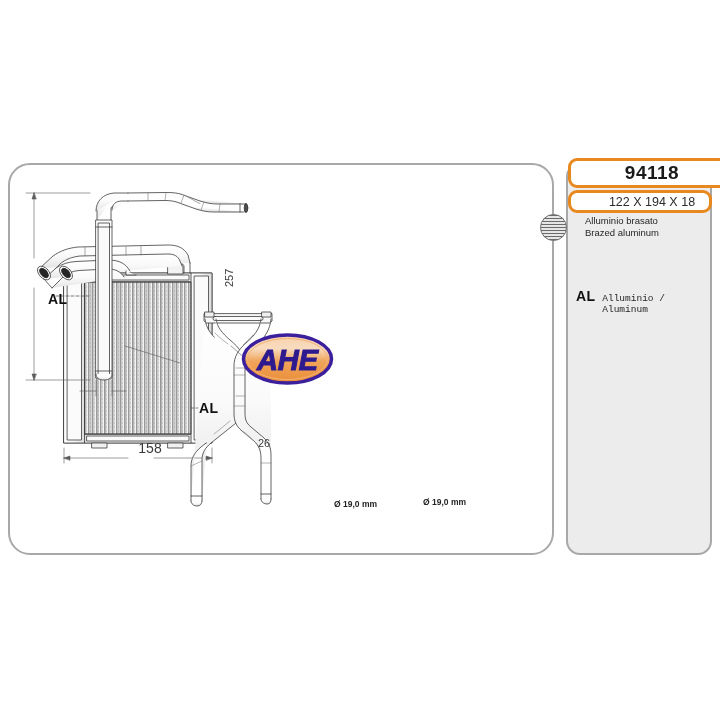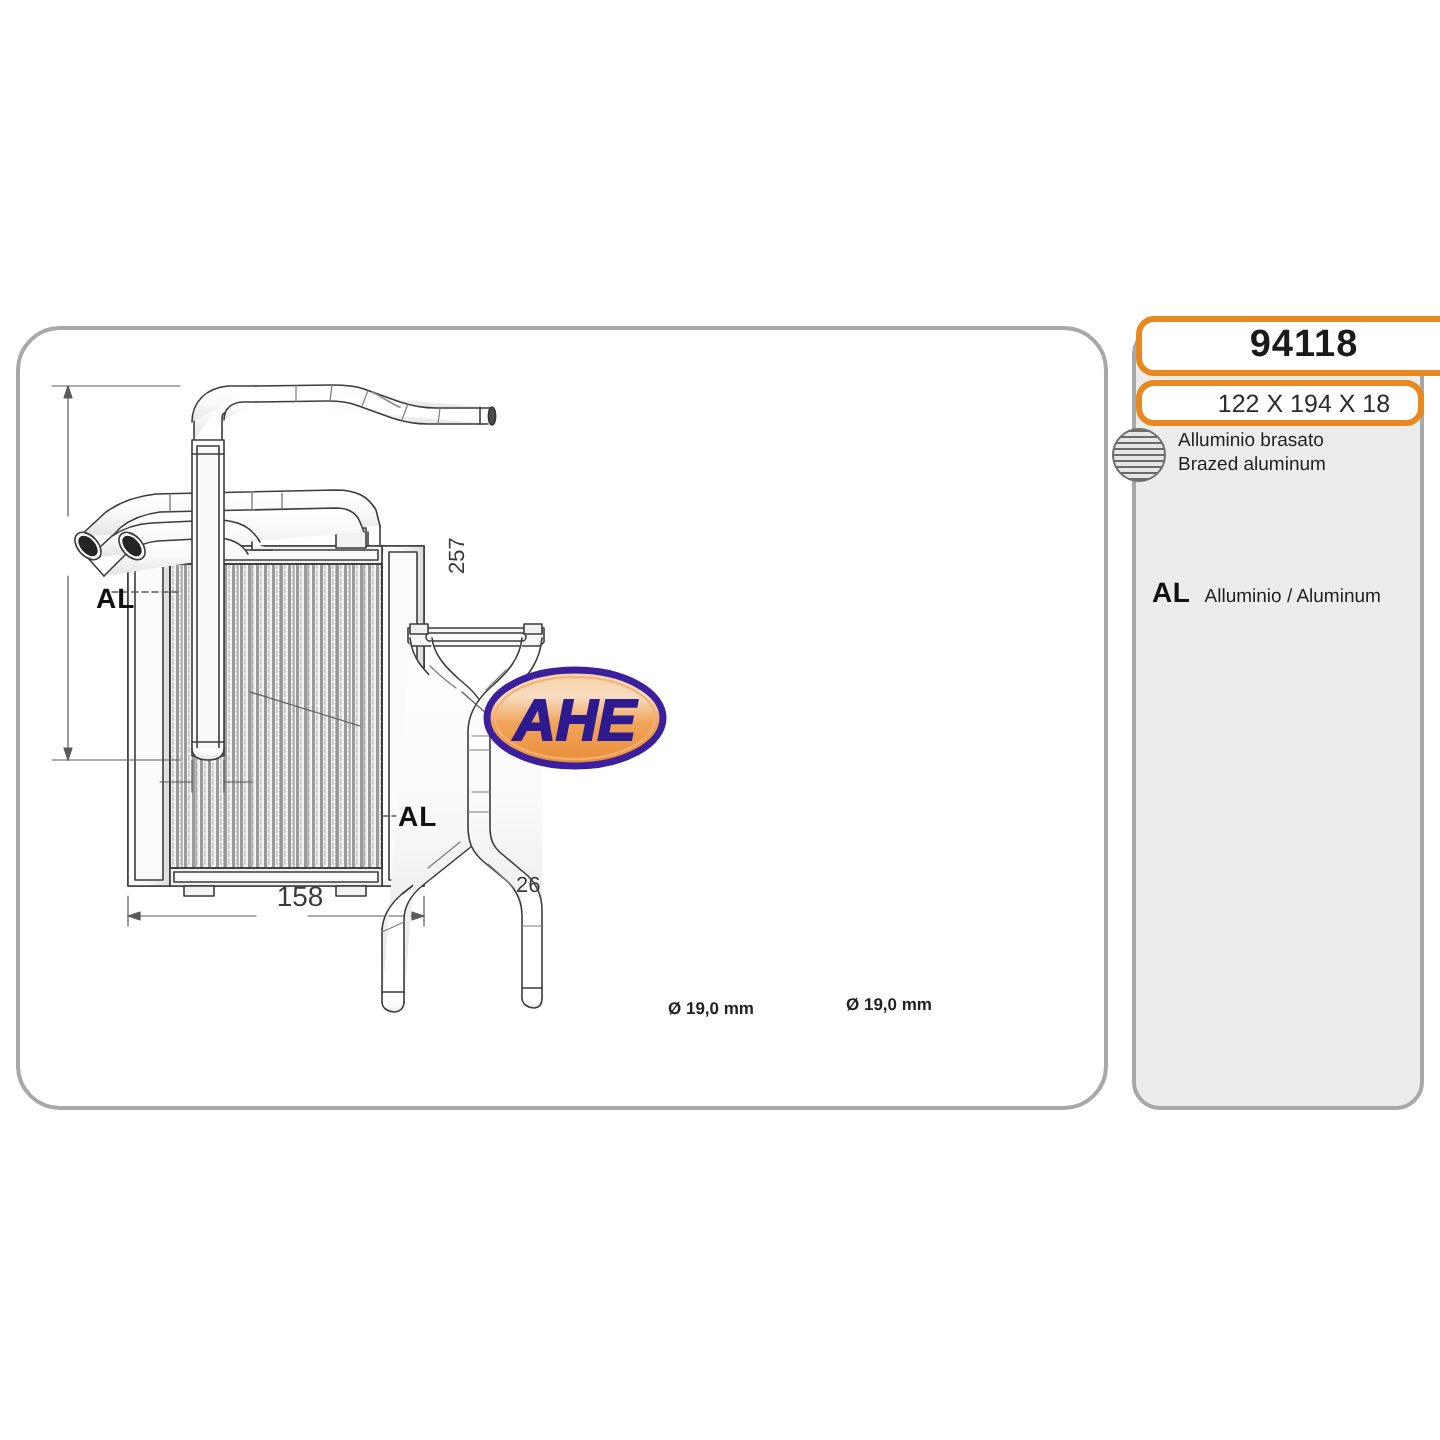--- a/index.html
+++ b/index.html
@@ -15,33 +15,33 @@
   
   .orange-box{position:absolute;left:568px;background:#ffffff;border:3px solid #e8891f;
        border-radius:9px;box-sizing:border-box;display:flex;align-items:center;
        justify-content:center;text-align:center;}
   #part-number-box{top:158px;width:168px;height:30px;}
   #part-number-box .txt{font-size:19px;font-weight:bold;color:#1a1a1a;letter-spacing:.5px;}
   #dimensions-box{top:190px;width:144px;height:23px;}
   #dimensions-box .txt{font-size:12.5px;color:#2b2b2b;margin-left:24px;}
 
   
-  #material-row{position:absolute;left:556px;top:214px;width:136px;display:flex;
-       align-items:flex-start;gap:6px;}
+  #material-row{position:absolute;left:540px;top:214px;width:136px;display:flex;
+       align-items:flex-start;gap:18px;}
   #material-swatch{width:27px;height:27px;border-radius:50%;flex:0 0 auto;
        background:
          repeating-linear-gradient(to bottom,#6b6b6b 0px,#6b6b6b 1px,#e6e6e6 1px,#e6e6e6 3px),
          #cfcfcf;
        border:1.5px solid #6e6e6e;box-sizing:border-box;}
   #material-text{font-size:9.5px;line-height:11.5px;color:#1f1f1f;padding-top:1px;}
 
   #alloy-row{position:absolute;left:576px;top:288px;width:136px;display:flex;
        align-items:baseline;gap:7px;}
   #alloy-code{font-size:14px;font-weight:bold;color:#111;letter-spacing:.3px;}
-  #alloy-label{font-size:9.5px;color:#1f1f1f;}
+  #alloy-label{font-size:9.5px;color:#1f1f1f;font-family:Liberation Mono, monospace;}
 
   
   #drawing{position:absolute;left:8px;top:163px;width:546px;height:392px;}
   #drawing svg{display:block;}
 
   
   #ahe-logo{position:absolute;left:241px;top:332px;width:93px;height:54px;}
   #ahe-logo svg{display:block;}
 </style>
 </head>

